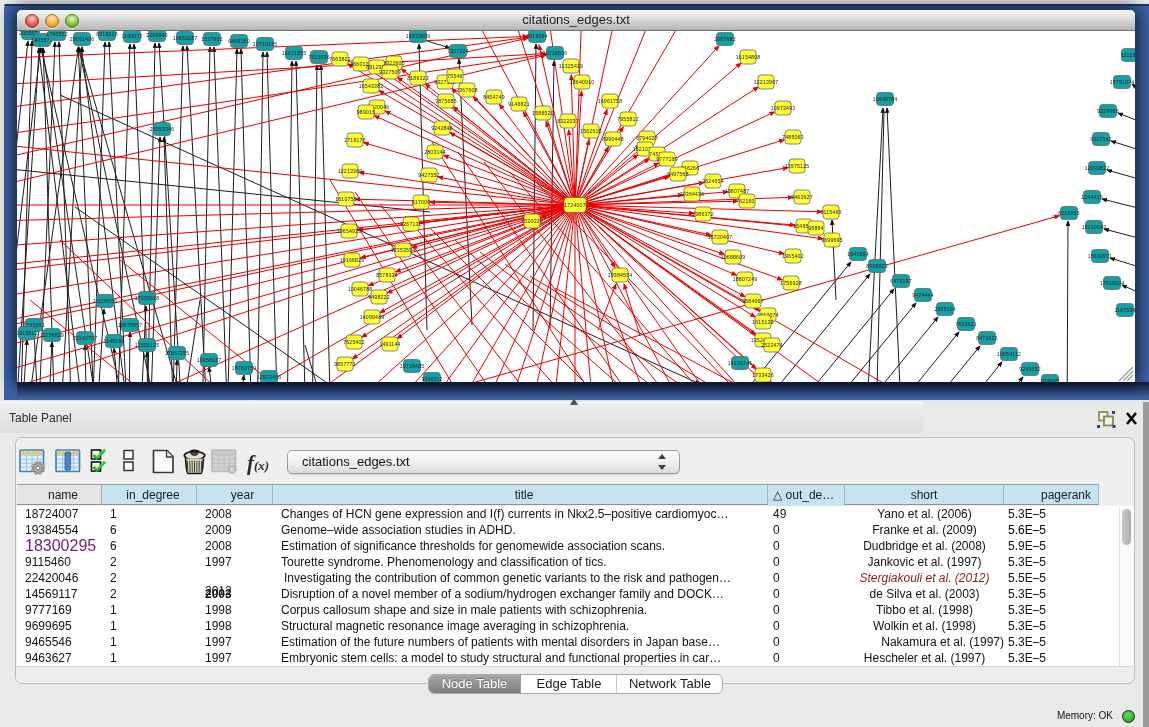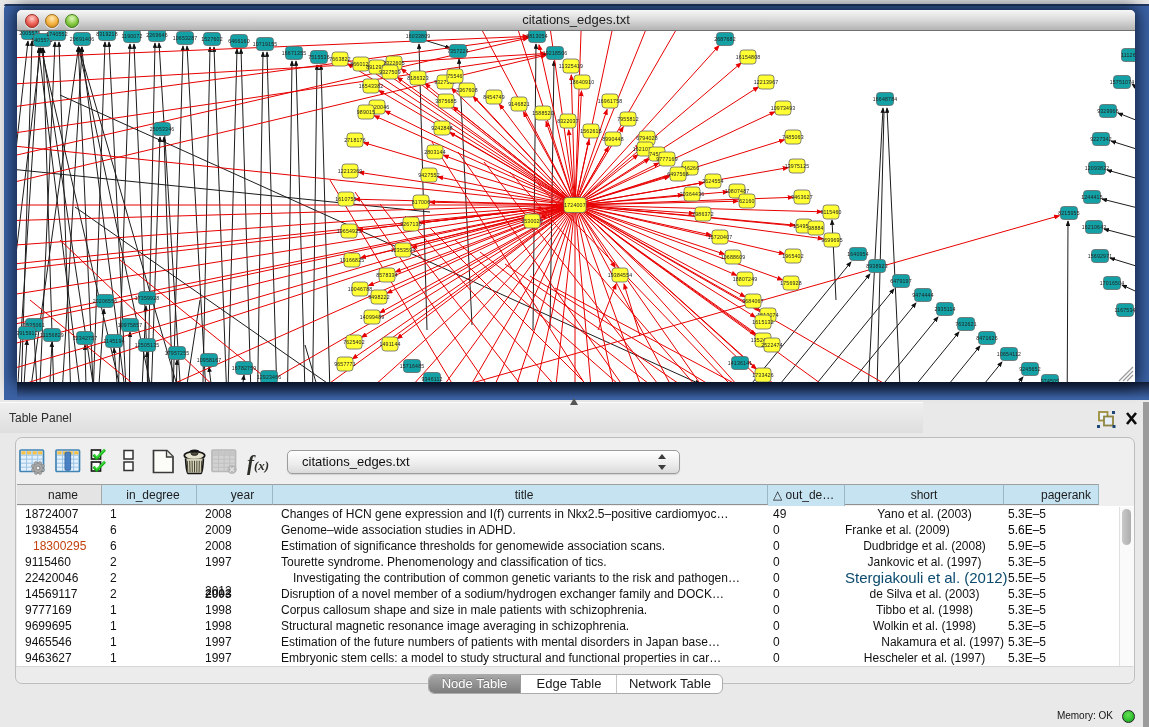--- a/index.html
+++ b/index.html
@@ -664,49 +664,49 @@
 <div style="position:absolute;left:273px;top:484px;width:495px;height:21px;background:#c6e3f2;border-top:1px solid #9e9e9e;border-bottom:1px solid #8f8f8f;border-right:1px solid #9bb6c4;box-sizing:border-box;font-size:12px;color:#1c1c1c;line-height:21px;overflow:hidden;white-space:nowrap;padding-left:8px;text-align:center;">title</div>
 <div style="position:absolute;left:768px;top:484px;width:77px;height:37px;background:#c6e3f2;border-top:1px solid #9e9e9e;border-bottom:1px solid #8f8f8f;border-right:1px solid #9bb6c4;box-sizing:border-box;font-size:12px;color:#1c1c1c;line-height:21px;overflow:hidden;white-space:nowrap;padding-left:5px;">△ out_de…</div>
 <div style="position:absolute;left:845px;top:484px;width:159px;height:21px;background:#c6e3f2;border-top:1px solid #9e9e9e;border-bottom:1px solid #8f8f8f;border-right:1px solid #9bb6c4;box-sizing:border-box;font-size:12px;color:#1c1c1c;line-height:21px;overflow:hidden;white-space:nowrap;text-align:center;">short</div>
 <div style="position:absolute;left:1004px;top:484px;width:95px;height:21px;background:#c6e3f2;border-top:1px solid #9e9e9e;border-bottom:1px solid #8f8f8f;border-right:1px solid #9bb6c4;box-sizing:border-box;font-size:12px;color:#1c1c1c;line-height:21px;overflow:hidden;white-space:nowrap;padding-left:4px;text-align:center;padding-left:30px;">pagerank</div>
 <div style="position:absolute;left:17px;top:506px;width:1117px;height:160px;background:#fff;"></div>
 <div style="position:absolute;left:25px;top:506px;height:16px;font-size:12px;color:#111;line-height:16px;white-space:nowrap;">18724007</div>
 <div style="position:absolute;left:110px;top:506px;height:16px;font-size:12px;color:#111;line-height:16px;white-space:nowrap;">1</div>
 <div style="position:absolute;left:205px;top:506px;height:16px;font-size:12px;color:#111;line-height:16px;white-space:nowrap;">2008</div>
 <div style="position:absolute;left:281px;top:506px;height:16px;font-size:12px;color:#111;line-height:16px;white-space:nowrap;">Changes of HCN gene expression and I(f) currents in Nkx2.5–positive cardiomyoc…</div>
 <div style="position:absolute;left:773px;top:506px;height:16px;font-size:12px;color:#111;line-height:16px;white-space:nowrap;">49</div>
-<div style="position:absolute;left:845px;top:506px;width:159px;height:16px;font-size:12px;color:#111;line-height:16px;text-align:center;white-space:nowrap;">Yano et al. (2003)</div>
+<div style="position:absolute;left:845px;top:506px;width:159px;height:16px;font-size:12px;color:#111;line-height:16px;text-align:center;white-space:nowrap;">Yano et al. (2006)</div>
 <div style="position:absolute;left:1008px;top:506px;height:16px;font-size:12px;color:#111;line-height:16px;white-space:nowrap;">5.3E–5</div>
 <div style="position:absolute;left:25px;top:522px;height:16px;font-size:12px;color:#111;line-height:16px;white-space:nowrap;">19384554</div>
 <div style="position:absolute;left:110px;top:522px;height:16px;font-size:12px;color:#111;line-height:16px;white-space:nowrap;">6</div>
 <div style="position:absolute;left:205px;top:522px;height:16px;font-size:12px;color:#111;line-height:16px;white-space:nowrap;">2009</div>
 <div style="position:absolute;left:281px;top:522px;height:16px;font-size:12px;color:#111;line-height:16px;white-space:nowrap;">Genome–wide association studies in ADHD.</div>
 <div style="position:absolute;left:773px;top:522px;height:16px;font-size:12px;color:#111;line-height:16px;white-space:nowrap;">0</div>
-<div style="position:absolute;left:845px;top:522px;width:159px;height:16px;font-size:12px;color:#111;line-height:16px;text-align:left;white-space:nowrap;">Franke et al. (2009)</div>
+<div style="position:absolute;left:845px;top:522px;width:159px;height:16px;font-size:12px;color:#111;line-height:16px;text-align:center;white-space:nowrap;">Franke et al. (2009)</div>
 <div style="position:absolute;left:1008px;top:522px;height:16px;font-size:12px;color:#000000;line-height:16px;white-space:nowrap;">5.6E–5</div>
-<div style="position:absolute;left:33px;top:538px;height:16px;font-size:12px;color:#c2410c;line-height:16px;white-space:nowrap;">18300295</div>
+<div style="position:absolute;left:25px;top:538px;height:16px;font-size:16px;color:#701a75;line-height:16px;white-space:nowrap;">18300295</div>
 <div style="position:absolute;left:110px;top:538px;height:16px;font-size:12px;color:#111;line-height:16px;white-space:nowrap;">6</div>
 <div style="position:absolute;left:205px;top:538px;height:16px;font-size:12px;color:#111;line-height:16px;white-space:nowrap;">2008</div>
 <div style="position:absolute;left:281px;top:538px;height:16px;font-size:12px;color:#111;line-height:16px;white-space:nowrap;">Estimation of significance thresholds for genomewide association scans.</div>
 <div style="position:absolute;left:773px;top:538px;height:16px;font-size:12px;color:#111;line-height:16px;white-space:nowrap;">0</div>
 <div style="position:absolute;left:845px;top:538px;width:159px;height:16px;font-size:12px;color:#111;line-height:16px;text-align:center;white-space:nowrap;">Dudbridge et al. (2008)</div>
 <div style="position:absolute;left:1008px;top:538px;height:16px;font-size:12px;color:#111;line-height:16px;white-space:nowrap;">5.9E–5</div>
 <div style="position:absolute;left:25px;top:554px;height:16px;font-size:12px;color:#111;line-height:16px;white-space:nowrap;">9115460</div>
 <div style="position:absolute;left:110px;top:554px;height:16px;font-size:12px;color:#111;line-height:16px;white-space:nowrap;">2</div>
 <div style="position:absolute;left:205px;top:554px;height:16px;font-size:12px;color:#111;line-height:16px;white-space:nowrap;">1997</div>
 <div style="position:absolute;left:281px;top:554px;height:16px;font-size:12px;color:#111;line-height:16px;white-space:nowrap;">Tourette syndrome. Phenomenology and classification of tics.</div>
 <div style="position:absolute;left:773px;top:554px;height:16px;font-size:12px;color:#111;line-height:16px;white-space:nowrap;">0</div>
 <div style="position:absolute;left:845px;top:554px;width:159px;height:16px;font-size:12px;color:#111;line-height:16px;text-align:center;white-space:nowrap;">Jankovic et al. (1997)</div>
 <div style="position:absolute;left:1008px;top:554px;height:16px;font-size:12px;color:#111;line-height:16px;white-space:nowrap;">5.3E–5</div>
 <div style="position:absolute;left:25px;top:570px;height:16px;font-size:12px;color:#111;line-height:16px;white-space:nowrap;">22420046</div>
 <div style="position:absolute;left:110px;top:570px;height:16px;font-size:12px;color:#111;line-height:16px;white-space:nowrap;">2</div>
 <div style="position:absolute;left:205px;top:570px;height:16px;font-size:12px;color:#111;line-height:16px;white-space:nowrap;margin-top:13px;">2012</div>
-<div style="position:absolute;left:293px;top:570px;height:16px;font-size:12px;color:#111;line-height:16px;white-space:nowrap;">Investigating the contribution of common genetic variants to the risk and pathogen…</div>
+<div style="position:absolute;left:284px;top:570px;height:16px;font-size:12px;color:#111;line-height:16px;white-space:nowrap;">Investigating the contribution of common genetic variants to the risk and pathogen…</div>
 <div style="position:absolute;left:773px;top:570px;height:16px;font-size:12px;color:#111;line-height:16px;white-space:nowrap;">0</div>
-<div style="position:absolute;left:845px;top:570px;width:159px;height:16px;font-size:15px;color:#0c4a6e;line-height:16px;text-align:center;white-space:nowrap;">Stergiakouli et al. (2012)</div>
+<div style="position:absolute;left:845px;top:570px;width:159px;height:16px;font-size:12px;color:#7f1d1d;line-height:16px;text-align:center;white-space:nowrap;font-style:italic;">Stergiakouli et al. (2012)</div>
 <div style="position:absolute;left:1008px;top:570px;height:16px;font-size:12px;color:#111;line-height:16px;white-space:nowrap;">5.5E–5</div>
 <div style="position:absolute;left:25px;top:586px;height:16px;font-size:12px;color:#111;line-height:16px;white-space:nowrap;">14569117</div>
 <div style="position:absolute;left:110px;top:586px;height:16px;font-size:12px;color:#111;line-height:16px;white-space:nowrap;">2</div>
 <div style="position:absolute;left:205px;top:586px;height:16px;font-size:12px;color:#111;line-height:16px;white-space:nowrap;font-weight:bold;">2003</div>
 <div style="position:absolute;left:281px;top:586px;height:16px;font-size:12px;color:#111;line-height:16px;white-space:nowrap;">Disruption of a novel member of a sodium/hydrogen exchanger family and DOCK…</div>
 <div style="position:absolute;left:773px;top:586px;height:16px;font-size:12px;color:#111;line-height:16px;white-space:nowrap;">0</div>
 <div style="position:absolute;left:845px;top:586px;width:159px;height:16px;font-size:12px;color:#111;line-height:16px;text-align:center;white-space:nowrap;">de Silva et al. (2003)</div>
 <div style="position:absolute;left:1008px;top:586px;height:16px;font-size:12px;color:#111;line-height:16px;white-space:nowrap;">5.3E–5</div>
 <div style="position:absolute;left:25px;top:602px;height:16px;font-size:12px;color:#111;line-height:16px;white-space:nowrap;">9777169</div>
 <div style="position:absolute;left:110px;top:602px;height:16px;font-size:12px;color:#111;line-height:16px;white-space:nowrap;">1</div>

